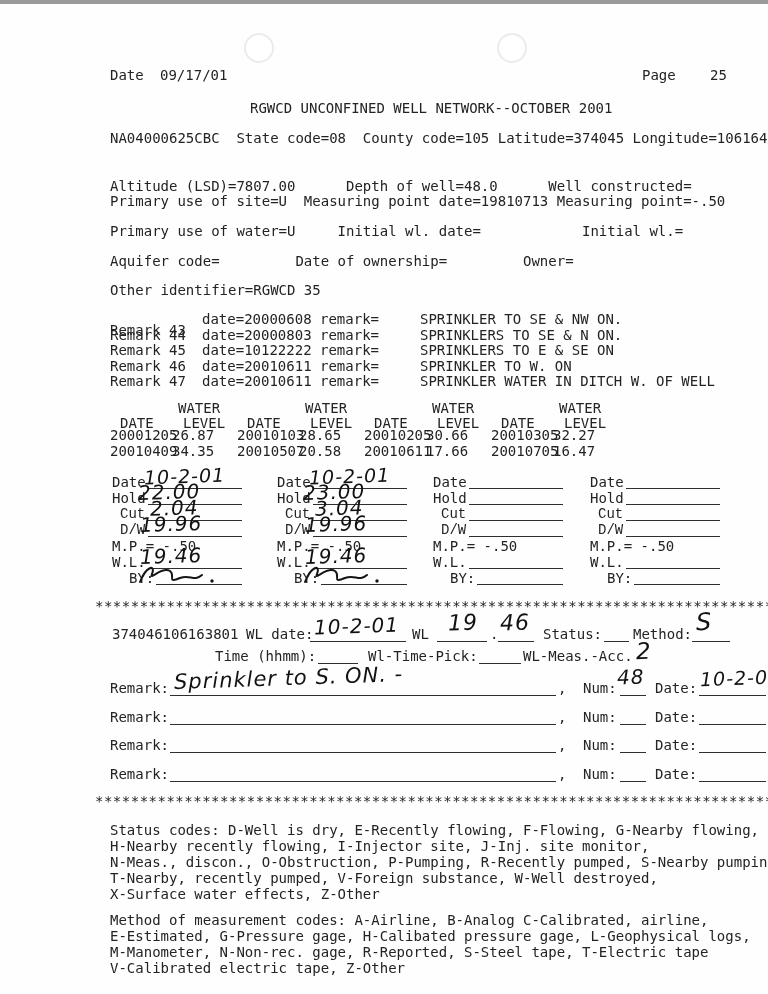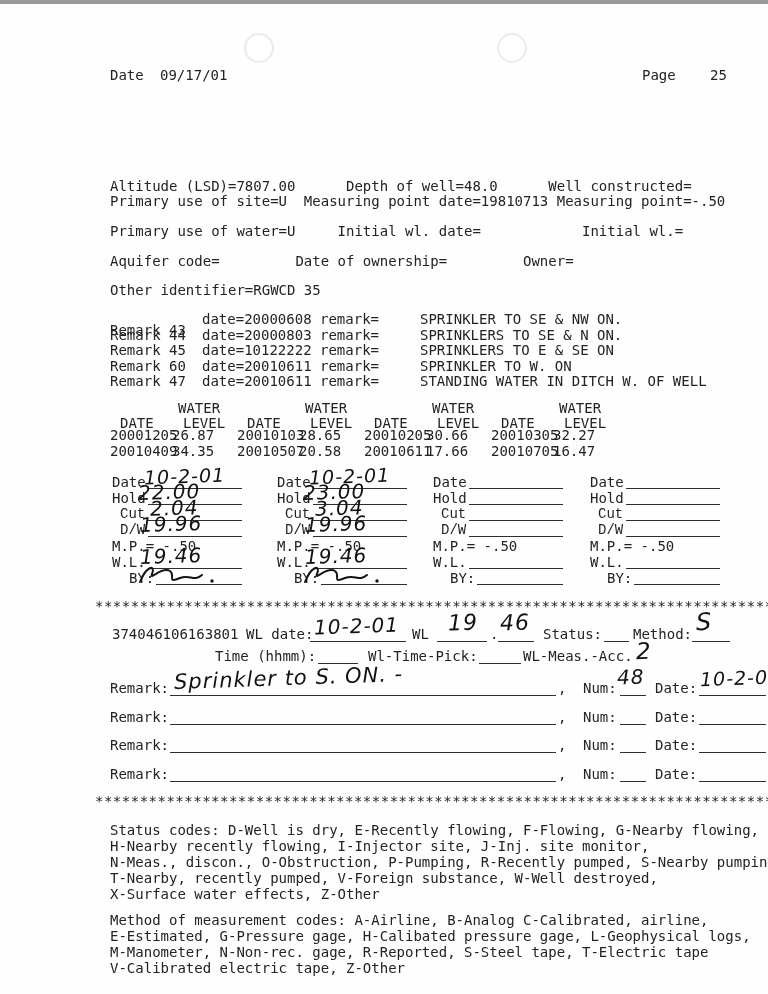--- a/index.html
+++ b/index.html
@@ -37,21 +37,23 @@
 <div class="page">
 
   <div class="hole" style="left:244px; top:29px;"></div>
   <div class="hole" style="left:497px; top:29px;"></div>
 
   <span class="t" style="left:110px; top:63px;">Date</span>
   <span class="t" style="left:160px; top:63px;">09/17/01</span>
   <span class="t" style="left:642px; top:63px;">Page</span>
   <span class="t" style="left:710px; top:63px;">25</span>
 
-
+  <span class="t" style="left:250px; top:96px;">RGWCD UNCONFINED WELL NETWORK--OCTOBER 2001</span>
+
+  <span class="t" style="left:110px; top:126px;">NA04000625CBC  State code=08  County code=105 Latitude=374045 Longitude=106164</span>
   <span class="t" style="left:110px; top:174px;">Altitude (LSD)=7807.00      Depth of well=48.0      Well constructed=</span>
   <span class="t" style="left:110px; top:189px;">Primary use of site=U  Measuring point date=19810713 Measuring point=-.50</span>
   <span class="t" style="left:110px; top:219px;">Primary use of water=U     Initial wl. date=            Initial wl.=</span>
   <span class="t" style="left:110px; top:249px;">Aquifer code=         Date of ownership=         Owner=</span>
   <span class="t" style="left:110px; top:278px;">Other identifier=RGWCD 35</span>
 
   <div>
     <span class="t" style="left:110px; top:318px;">Remark 43</span>
     <span class="t" style="left:202px; top:307px;">date=20000608</span>
     <span class="t" style="left:320px; top:307px;">remark=</span>
@@ -60,29 +62,29 @@
     <span class="t" style="left:110px; top:323px;">Remark 44</span>
     <span class="t" style="left:202px; top:323px;">date=20000803</span>
     <span class="t" style="left:320px; top:323px;">remark=</span>
     <span class="t" style="left:420px; top:323px;">SPRINKLERS TO SE &amp; N ON.</span>
 
     <span class="t" style="left:110px; top:338px;">Remark 45</span>
     <span class="t" style="left:202px; top:338px;">date=10122222</span>
     <span class="t" style="left:320px; top:338px;">remark=</span>
     <span class="t" style="left:420px; top:338px;">SPRINKLERS TO E &amp; SE ON</span>
 
-    <span class="t" style="left:110px; top:354px;">Remark 60</span>
+    <span class="t" style="left:110px; top:354px;">Remark 46</span>
     <span class="t" style="left:202px; top:354px;">date=20010611</span>
     <span class="t" style="left:320px; top:354px;">remark=</span>
     <span class="t" style="left:420px; top:354px;">SPRINKLER TO W. ON</span>
 
     <span class="t" style="left:110px; top:369px;">Remark 47</span>
     <span class="t" style="left:202px; top:369px;">date=20010611</span>
     <span class="t" style="left:320px; top:369px;">remark=</span>
-    <span class="t" style="left:420px; top:369px;">STANDING WATER IN DITCH W. OF WELL</span>
+    <span class="t" style="left:420px; top:369px;">SPRINKLER WATER IN DITCH W. OF WELL</span>
   </div>
 
   <div>
 
     <span class="t" style="left:178px; top:396px;">WATER</span>
     <span class="t" style="left:120px; top:411px;">DATE</span>
     <span class="t" style="left:183px; top:411px;">LEVEL</span>
     <span class="t" style="left:110px; top:423px;">20001205</span>
     <span class="t" style="left:172px; top:423px;">26.87</span>
     <span class="t" style="left:110px; top:439px;">20010409</span>

